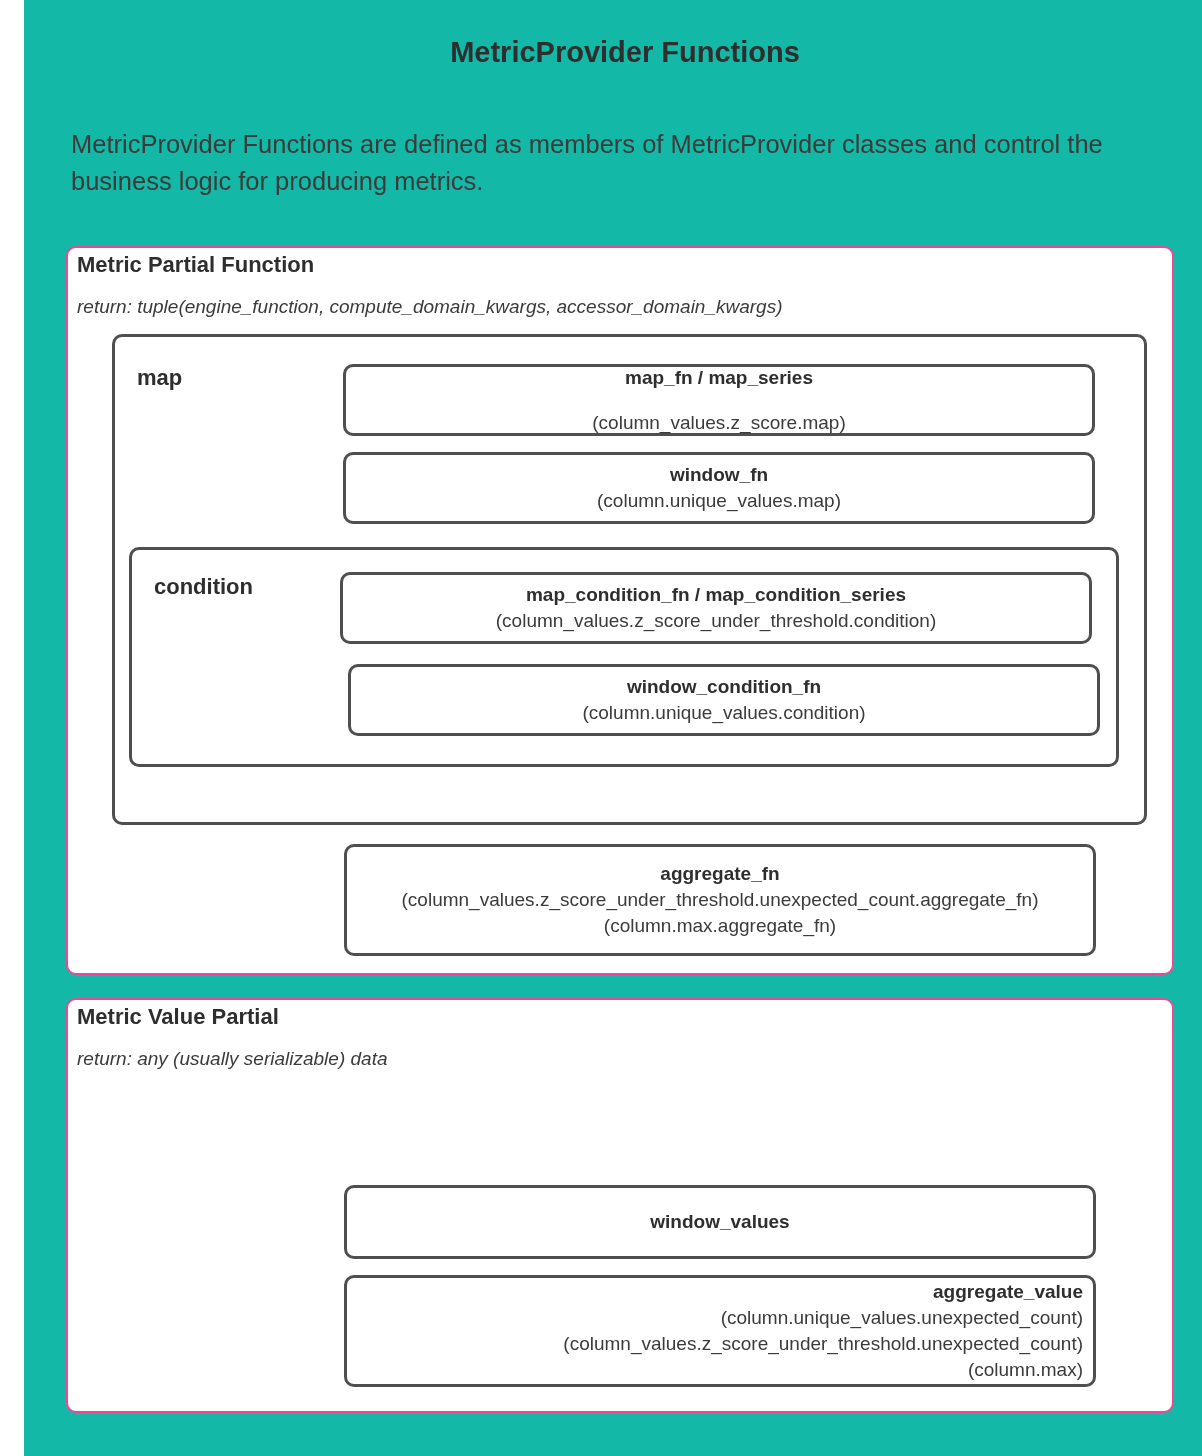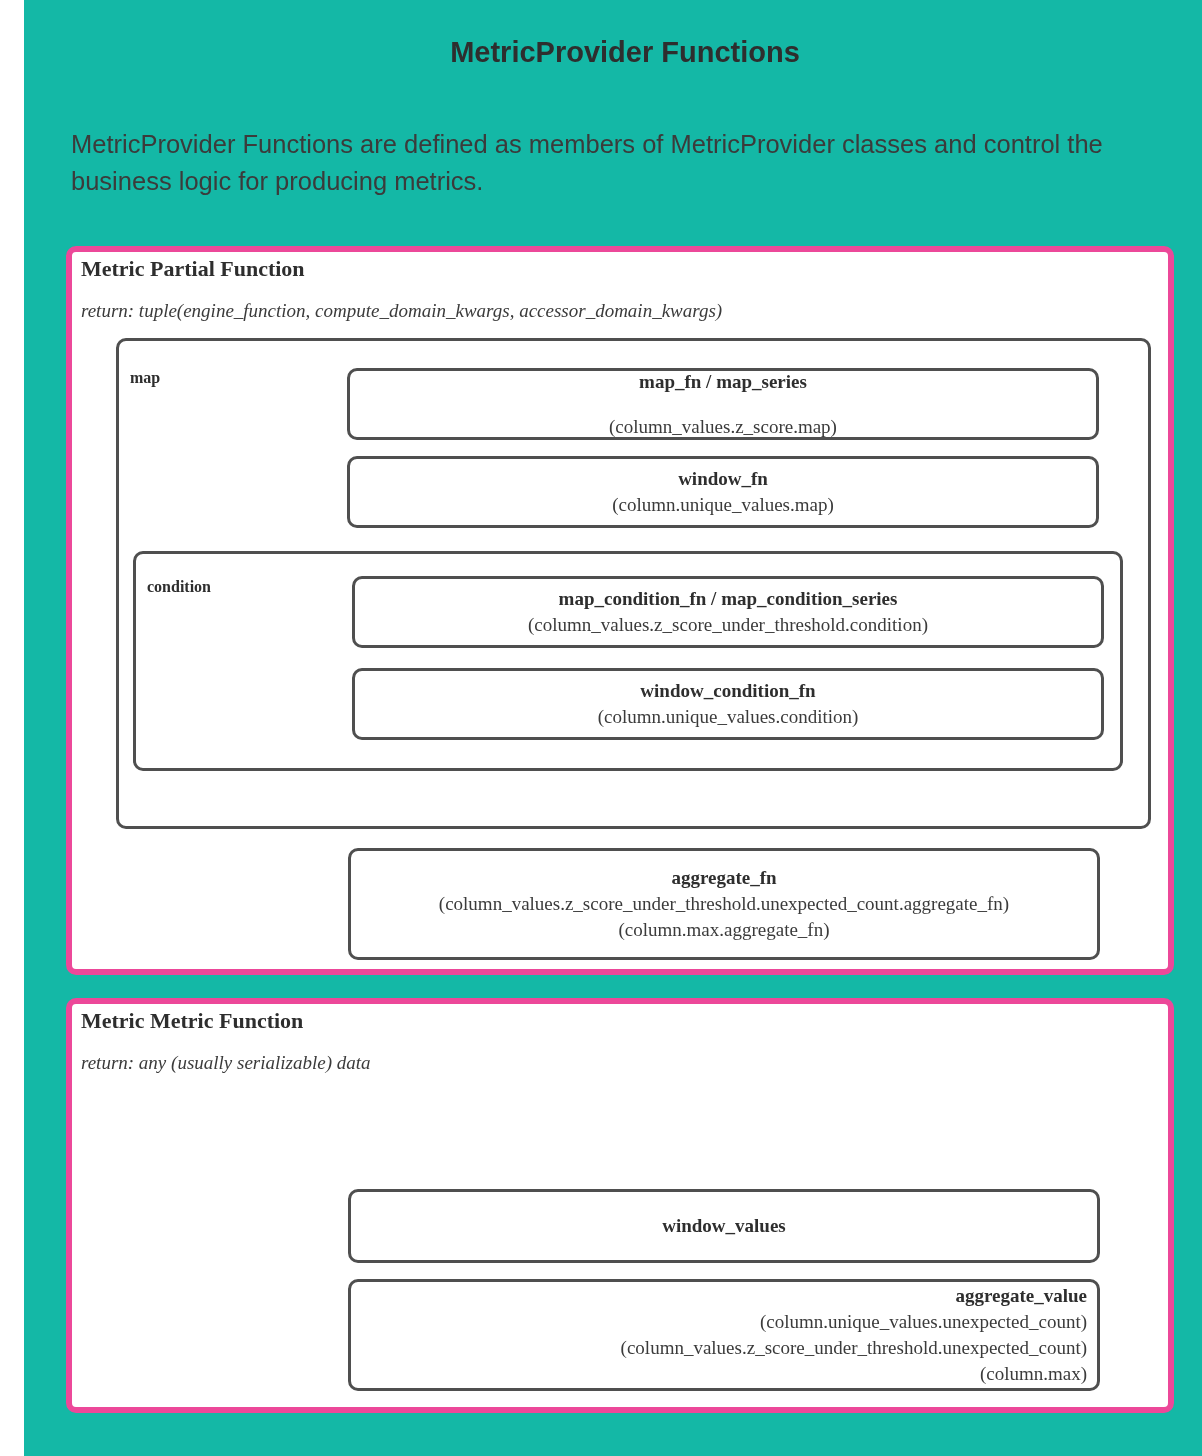--- a/index.html
+++ b/index.html
@@ -32,24 +32,23 @@
     left: 47px;
     width: 1108px;
     font-size: 25.5px;
     line-height: 37px;
     color: #3b3b3b;
   }
   .outer-box {
     position: absolute;
     left: 42px;
     width: 1108px;
-    border: 6px solid #ec4899;
+    border: 2px solid #ec4899;
     border-radius: 10px;
     background: #ffffff;
-    font-family: Liberation Serif, serif;
   }
   .box-a { top: 246px; height: 729px; }
   .box-b { top: 998px; height: 415px; }
   .group-title {
     position: absolute;
     left: 9px;
     top: 4px;
     font-size: 22px;
     font-weight: bold;
     color: #2e2e2e;
@@ -77,23 +76,23 @@
     height: 491px;
   }
   .condition-box {
     left: 14px;
     top: 210px;
     width: 990px;
     height: 220px;
   }
   .side-label {
     position: absolute;
-    left: 11px;
+    left: 22px;
     top: 28px;
-    font-size: 16px;
+    font-size: 22px;
     font-weight: bold;
     color: #2e2e2e;
     white-space: nowrap;
   }
   .condition-box .side-label { top: 24px; text-align: right; }
   .item-box {
     position: absolute;
     width: 752px;
     border: 3px solid #4f4f4f;
     border-radius: 10px;
@@ -115,21 +114,21 @@
   .item-line {
     font-size: 19px;
     line-height: 26px;
     color: #3b3b3b;
     white-space: nowrap;
   }
   
   .pos-map-fn        { left: 228px; top: 27px;  height: 72px; gap: 19px; }
   .pos-window-fn     { left: 228px; top: 115px; height: 72px; }
   
-  .pos-map-cond      { left: 216px; top: 22px;  height: 72px; }
+  .pos-map-cond      { left: 208px; top: 22px;  height: 72px; }
   .pos-window-cond   { left: 216px; top: 114px; height: 72px; }
   
   .pos-aggregate-fn  { left: 276px; top: 596px; height: 112px; }
   
   .pos-map-values      { left: 276px; top: 74px;  height: 90px; }
   .pos-window-values   { left: 276px; top: 185px; height: 74px; }
   .pos-aggregate-value { left: 276px; top: 275px; height: 112px; align-items: flex-end; }
 </style>
 </head>
 <body>
@@ -173,21 +172,21 @@
     </div>
 
     <div class="item-box pos-aggregate-fn">
       <div class="item-title">aggregate_fn</div>
       <div class="item-line">(column_values.z_score_under_threshold.unexpected_count.aggregate_fn)</div>
       <div class="item-line">(column.max.aggregate_fn)</div>
     </div>
   </section>
 
   <section class="outer-box box-b">
-    <div class="group-title">Metric Metric Function</div>
+    <div class="group-title">Metric Value Partial</div>
     <div class="group-subtitle">return: any (usually serializable) data</div>
 
 
     <div class="item-box pos-window-values">
       <div class="item-title">window_values</div>
     </div>
 
     <div class="item-box pos-aggregate-value">
       <div class="item-title">aggregate_value</div>
       <div class="item-line">(column.unique_values.unexpected_count)</div>

